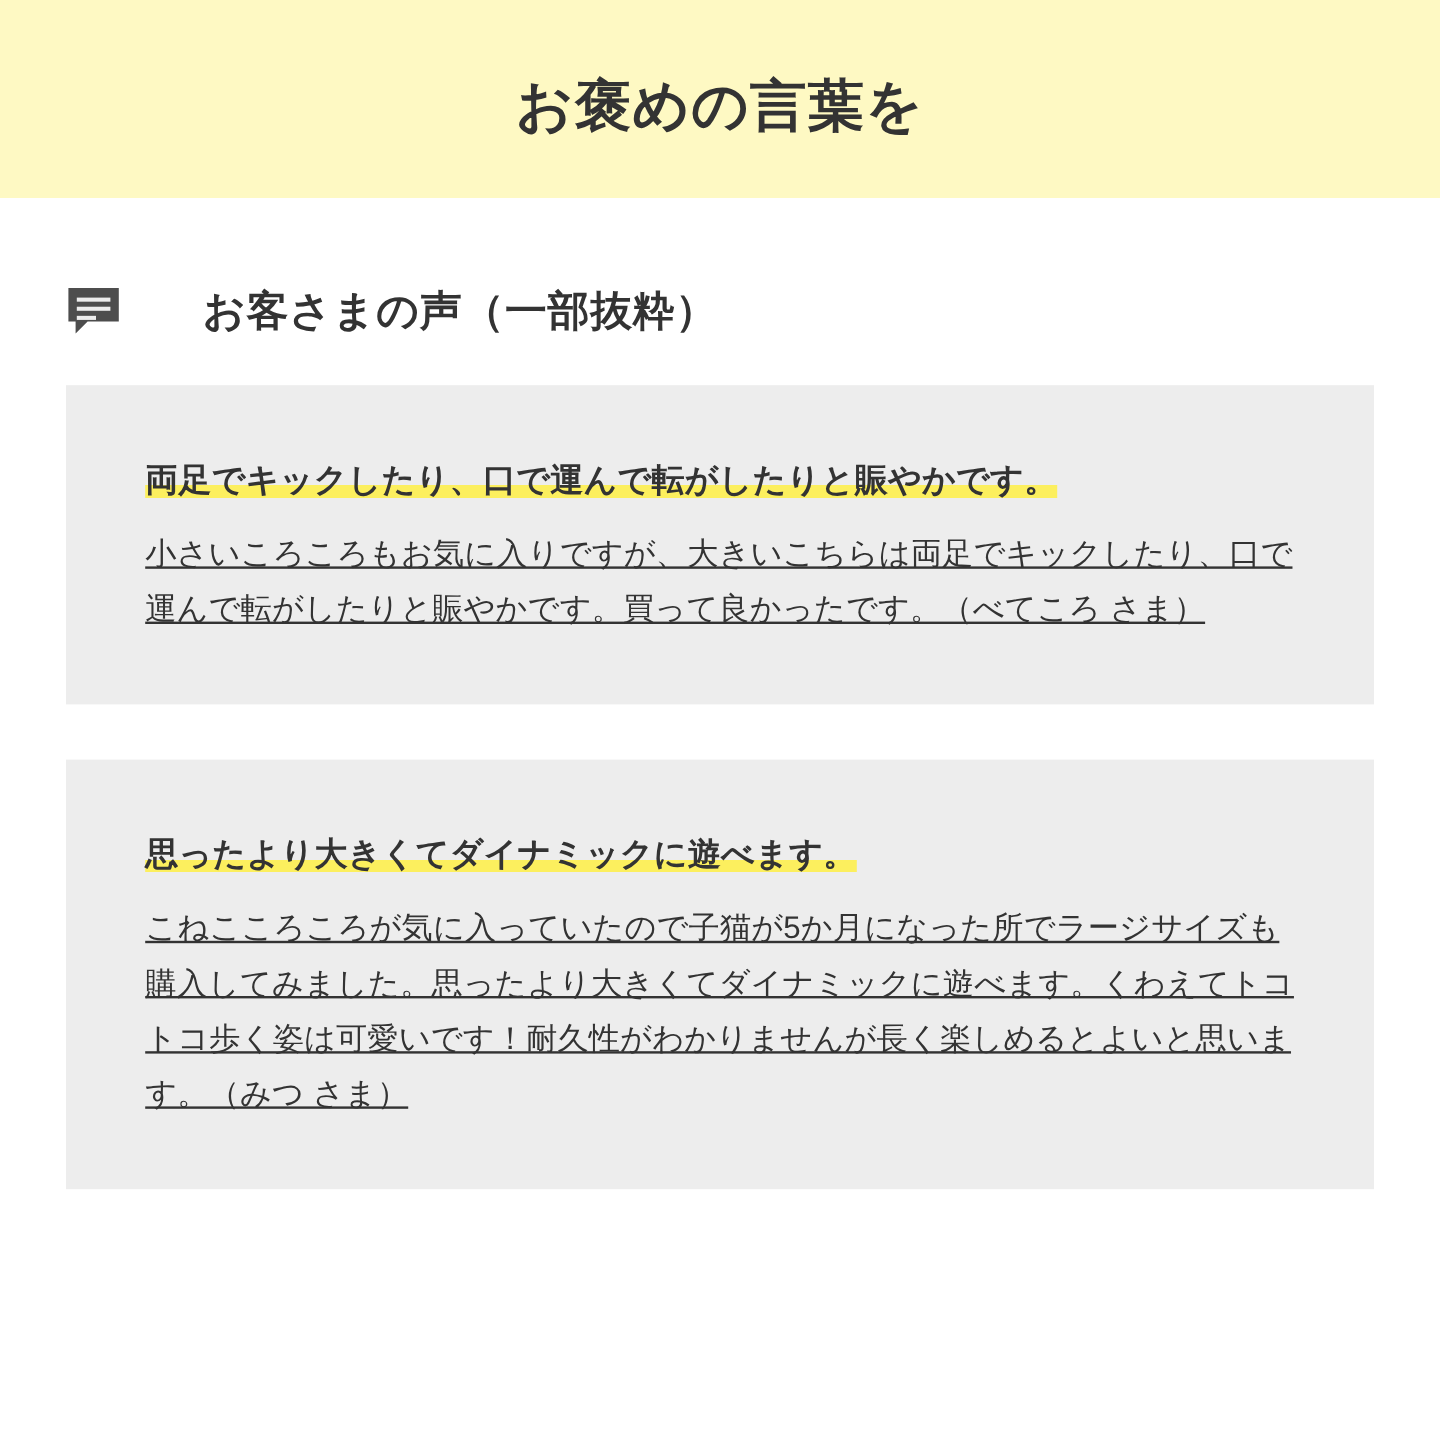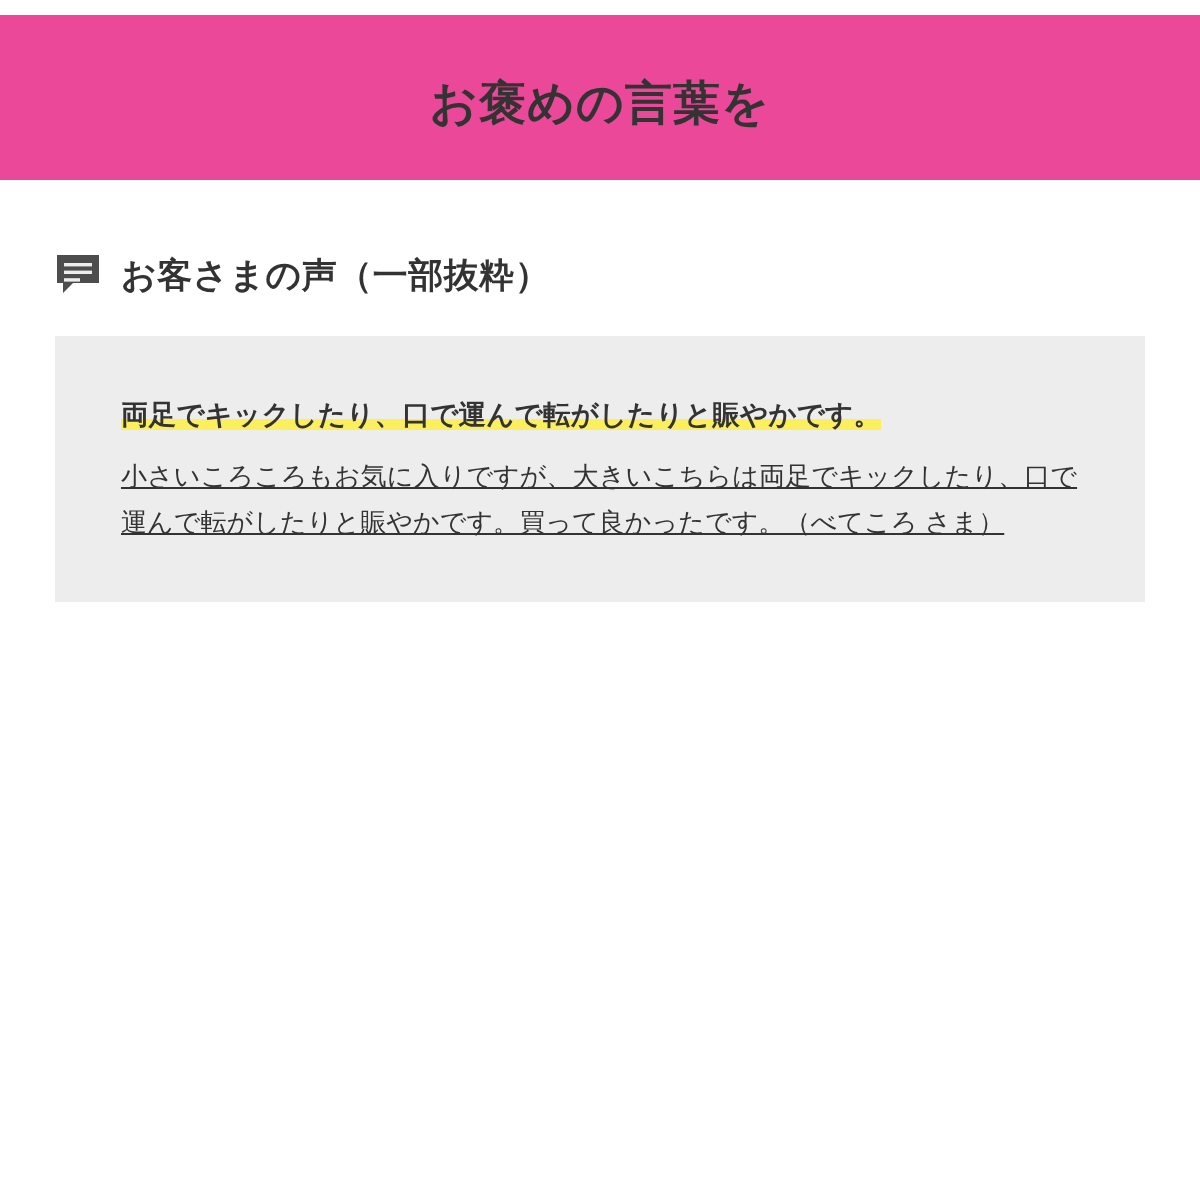--- a/index.html
+++ b/index.html
@@ -13,44 +13,44 @@
     font-family: "Liberation Sans", "DejaVu Sans", sans-serif;
     color: #333333;
     overflow: hidden;
     box-sizing: border-box;
   }
 
   
   .hero {
     width: 100%;
     height: 165px;
-    background: #ec4899;
+    background: #fef9c3;
     display: flex;
     flex-direction: column;
     align-items: center;
     justify-content: center;
     box-sizing: border-box;
     padding-top: 11px;
-    margin-top: 15px;
   }
   .hero-line {
     font-size: 47px;
     font-weight: bold;
     color: #333333;
     letter-spacing: 1px;
     line-height: 1.34;
     text-align: center;
     white-space: nowrap;
   }
 
   
   .section-head {
     display: flex;
     align-items: center;
     margin: 73px 0 0 55px;
+    gap: 48px;
   }
   .speech-icon {
     width: 46px;
     height: 42px;
     position: relative;
     flex: 0 0 auto;
     margin-right: 20px;
   }
   .speech-icon svg { display: block; }
   .section-title {
@@ -128,14 +128,24 @@
     <div class="card-inner">
       <div class="card-title-wrap">
         <span class="card-title">両足でキックしたり、口で運んで転がしたりと賑やかです。</span>
       </div>
       <div class="card-body">
         <p>小さいころころもお気に入りですが、大きいこちらは両足でキックしたり、口で運んで転がしたりと賑やかです。買って良かったです。（べてころ さま）</p>
       </div>
     </div>
   </div>
 
+  <div class="card">
+    <div class="card-inner">
+      <div class="card-title-wrap">
+        <span class="card-title">思ったより大きくてダイナミックに遊べます。</span>
+      </div>
+      <div class="card-body">
+        <p>こねこころころが気に入っていたので子猫が5か月になった所でラージサイズも購入してみました。思ったより大きくてダイナミックに遊べます。くわえてトコトコ歩く姿は可愛いです！耐久性がわかりませんが長く楽しめるとよいと思います。（みつ さま）</p>
+      </div>
+    </div>
+  </div>
 
 </div>
 
 </body></html>

